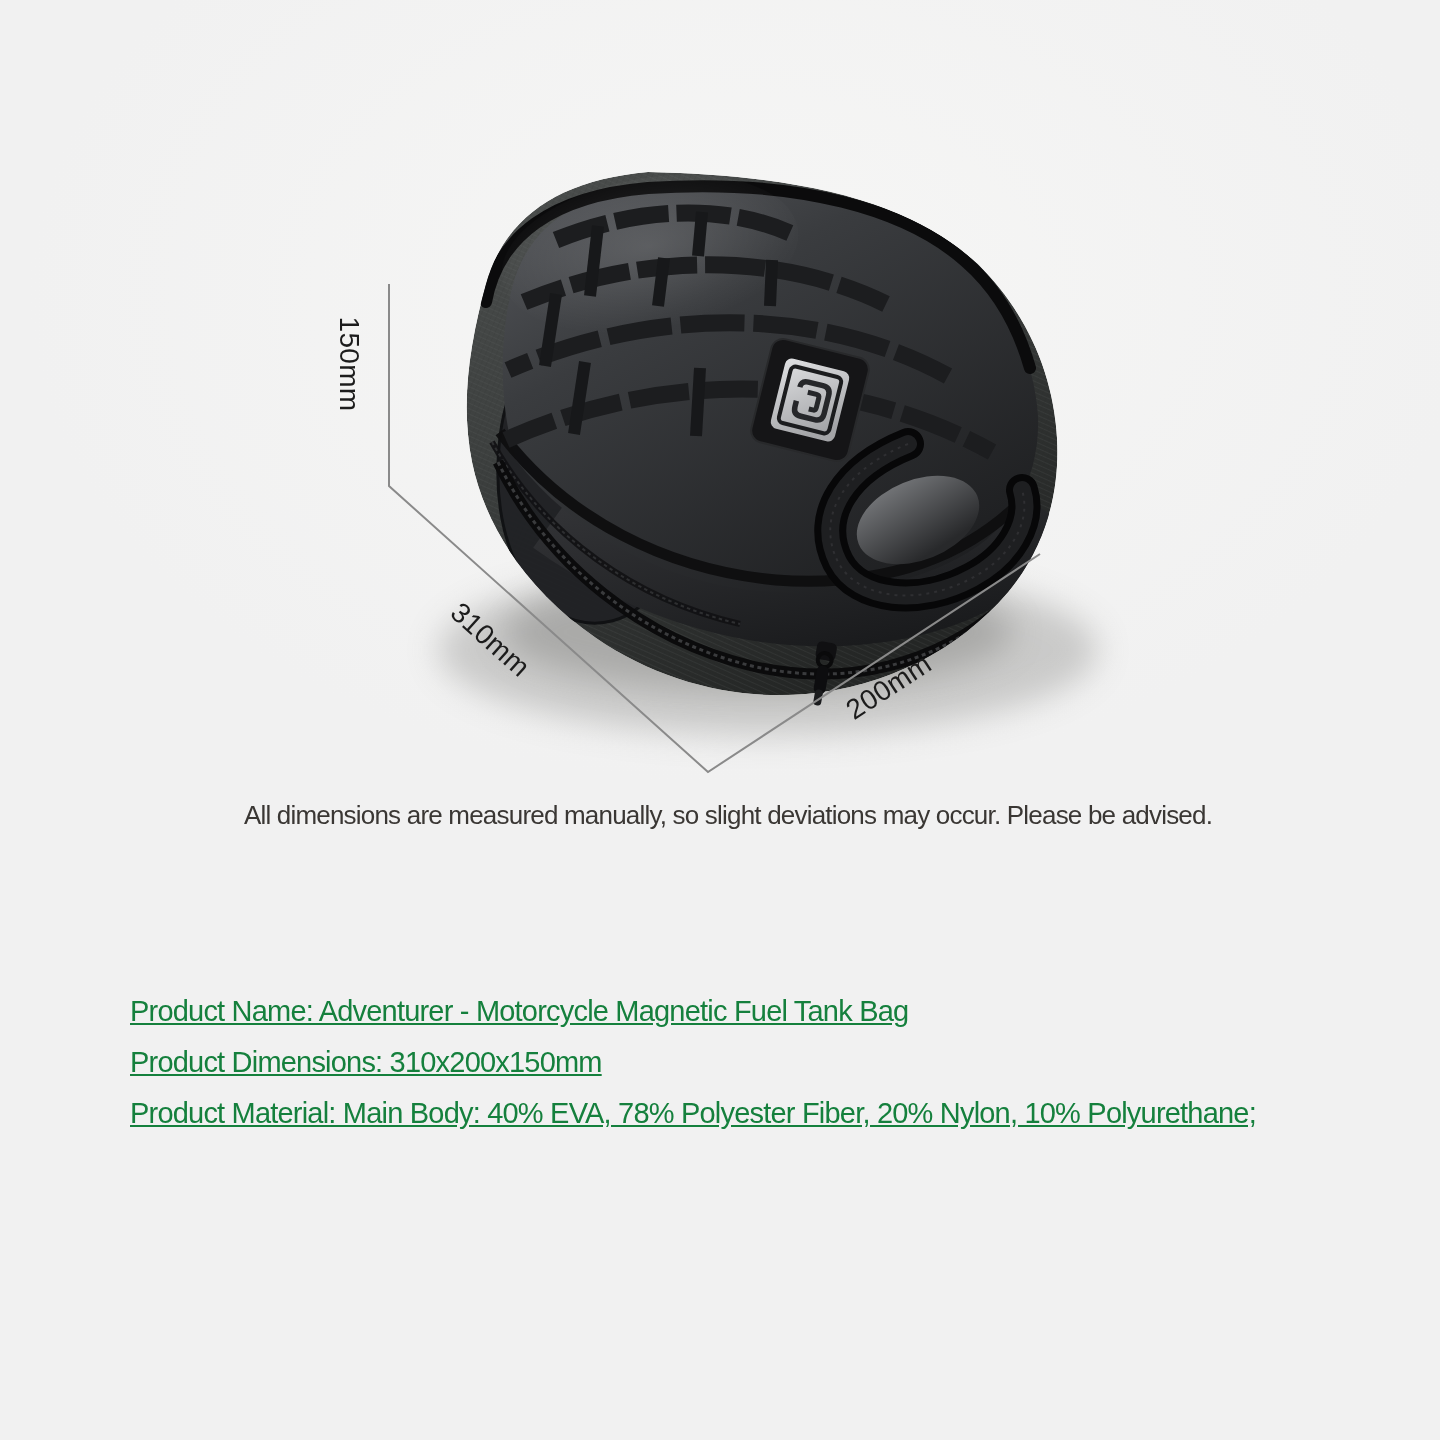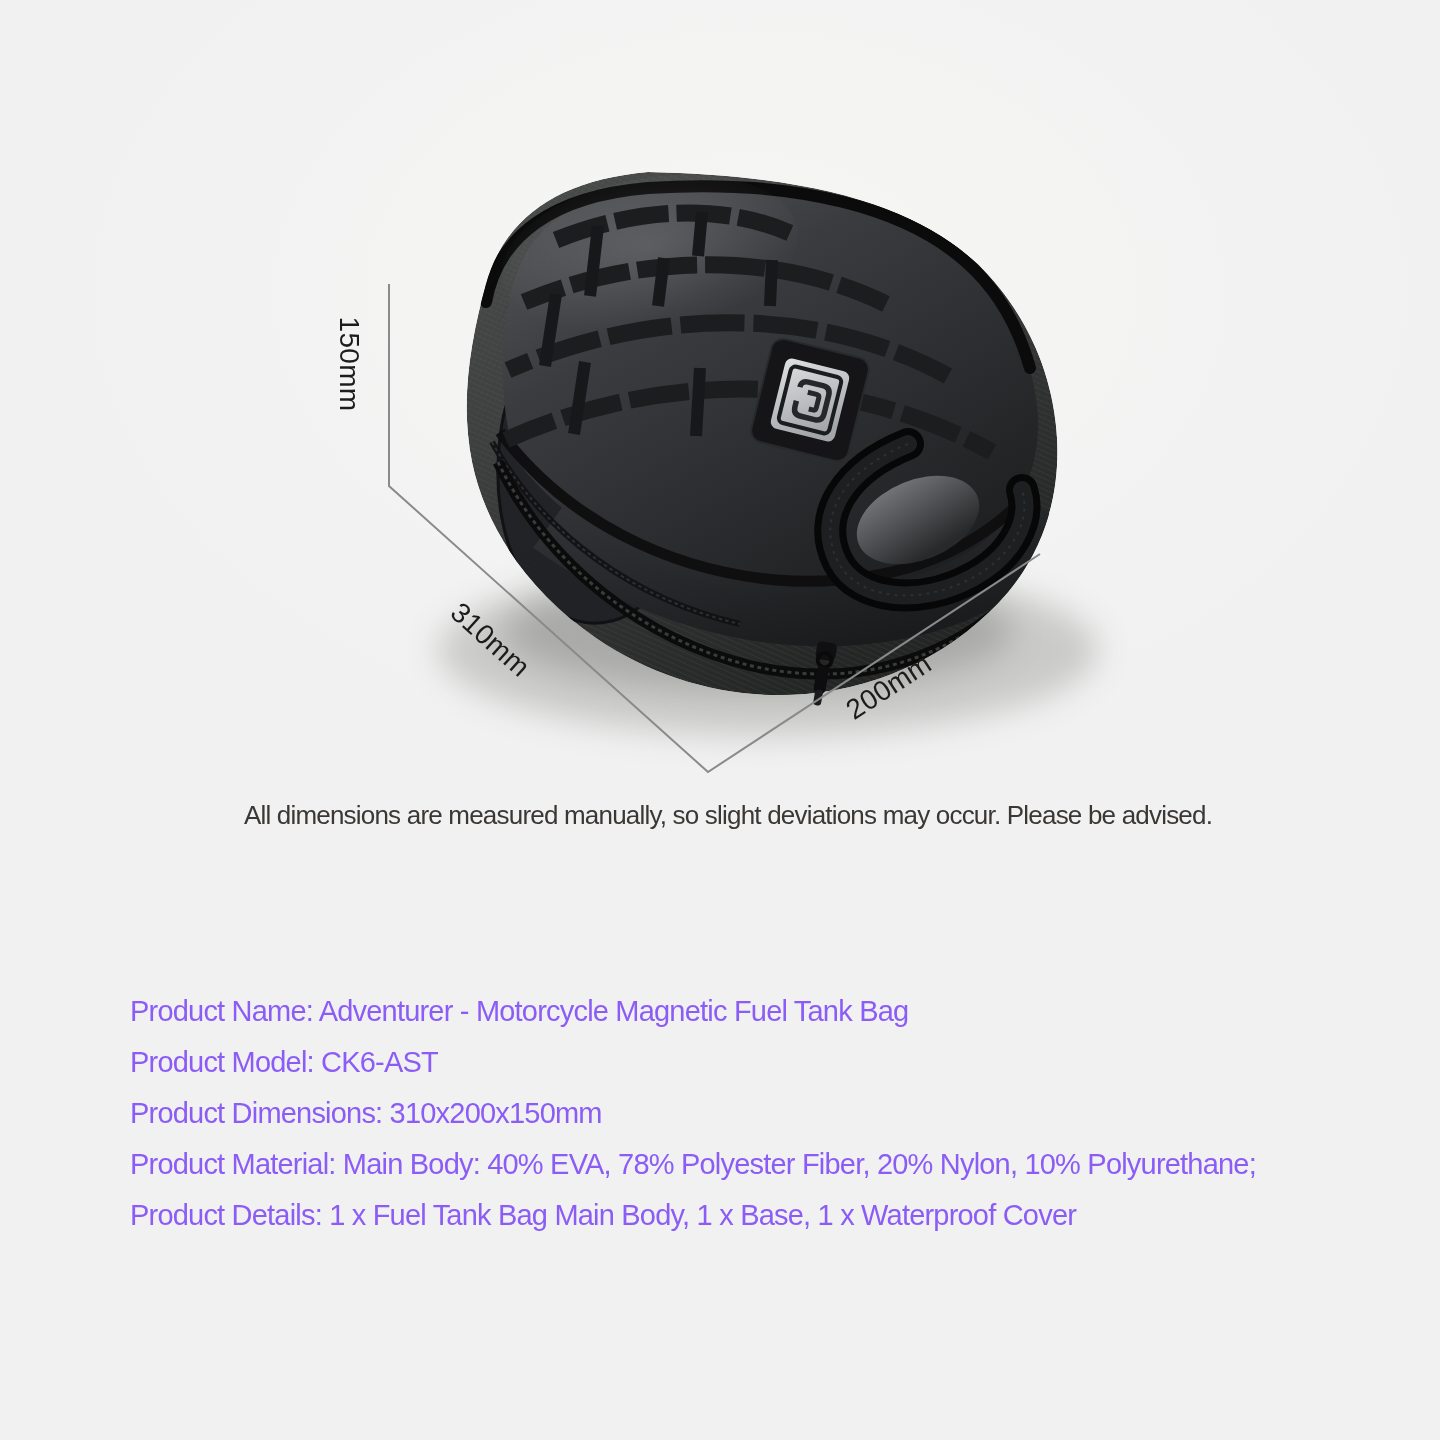--- a/index.html
+++ b/index.html
@@ -12,21 +12,21 @@
     position:absolute;font-size:28px;color:#1c1c1c;letter-spacing:.3px;
     white-space:nowrap;transform-origin:center;
   }
   #dim-150{left:349px;top:364px;transform:translate(-50%,-50%) rotate(90deg);}
   #dim-310{left:490px;top:640px;transform:translate(-50%,-50%) rotate(42deg);}
   #dim-200{left:889px;top:687px;transform:translate(-50%,-50%) rotate(-33deg);}
   .disclaimer{
     position:absolute;left:8px;top:800px;width:1440px;margin:0;
     text-align:center;font-size:26px;letter-spacing:-.8px;color:#3a3734;line-height:30px;
   }
-  .specs{position:absolute;left:130px;top:986px;color:#8b5cf6;}
+  .specs{position:absolute;left:130px;top:986px;color:#15803d;text-decoration:underline;}
   .spec-line{
     height:51px;line-height:51px;font-size:29px;letter-spacing:-.8px;white-space:nowrap;
   }
   .embossed{
     font-family:"Liberation Sans",sans-serif;font-size:26px;letter-spacing:5px;font-weight:bold;
   }
 </style>
 </head>
 <body>
 
@@ -168,19 +168,17 @@
   </svg>
 
   <div class="dim-label" id="dim-150">150mm</div>
   <div class="dim-label" id="dim-310">310mm</div>
   <div class="dim-label" id="dim-200">200mm</div>
 
   <p class="disclaimer">All dimensions are measured manually, so slight deviations may occur. Please be advised.</p>
 
   <div class="specs">
     <div class="spec-line">Product Name: Adventurer - Motorcycle Magnetic Fuel Tank Bag</div>
-    <div class="spec-line">Product Model: CK6-AST</div>
     <div class="spec-line">Product Dimensions: 310x200x150mm</div>
     <div class="spec-line">Product Material: Main Body: 40% EVA, 78% Polyester Fiber, 20% Nylon, 10% Polyurethane;</div>
-    <div class="spec-line">Product Details: 1 x Fuel Tank Bag Main Body, 1 x Base, 1 x Waterproof Cover</div>
   </div>
 
 </div>
 
 </body></html>

